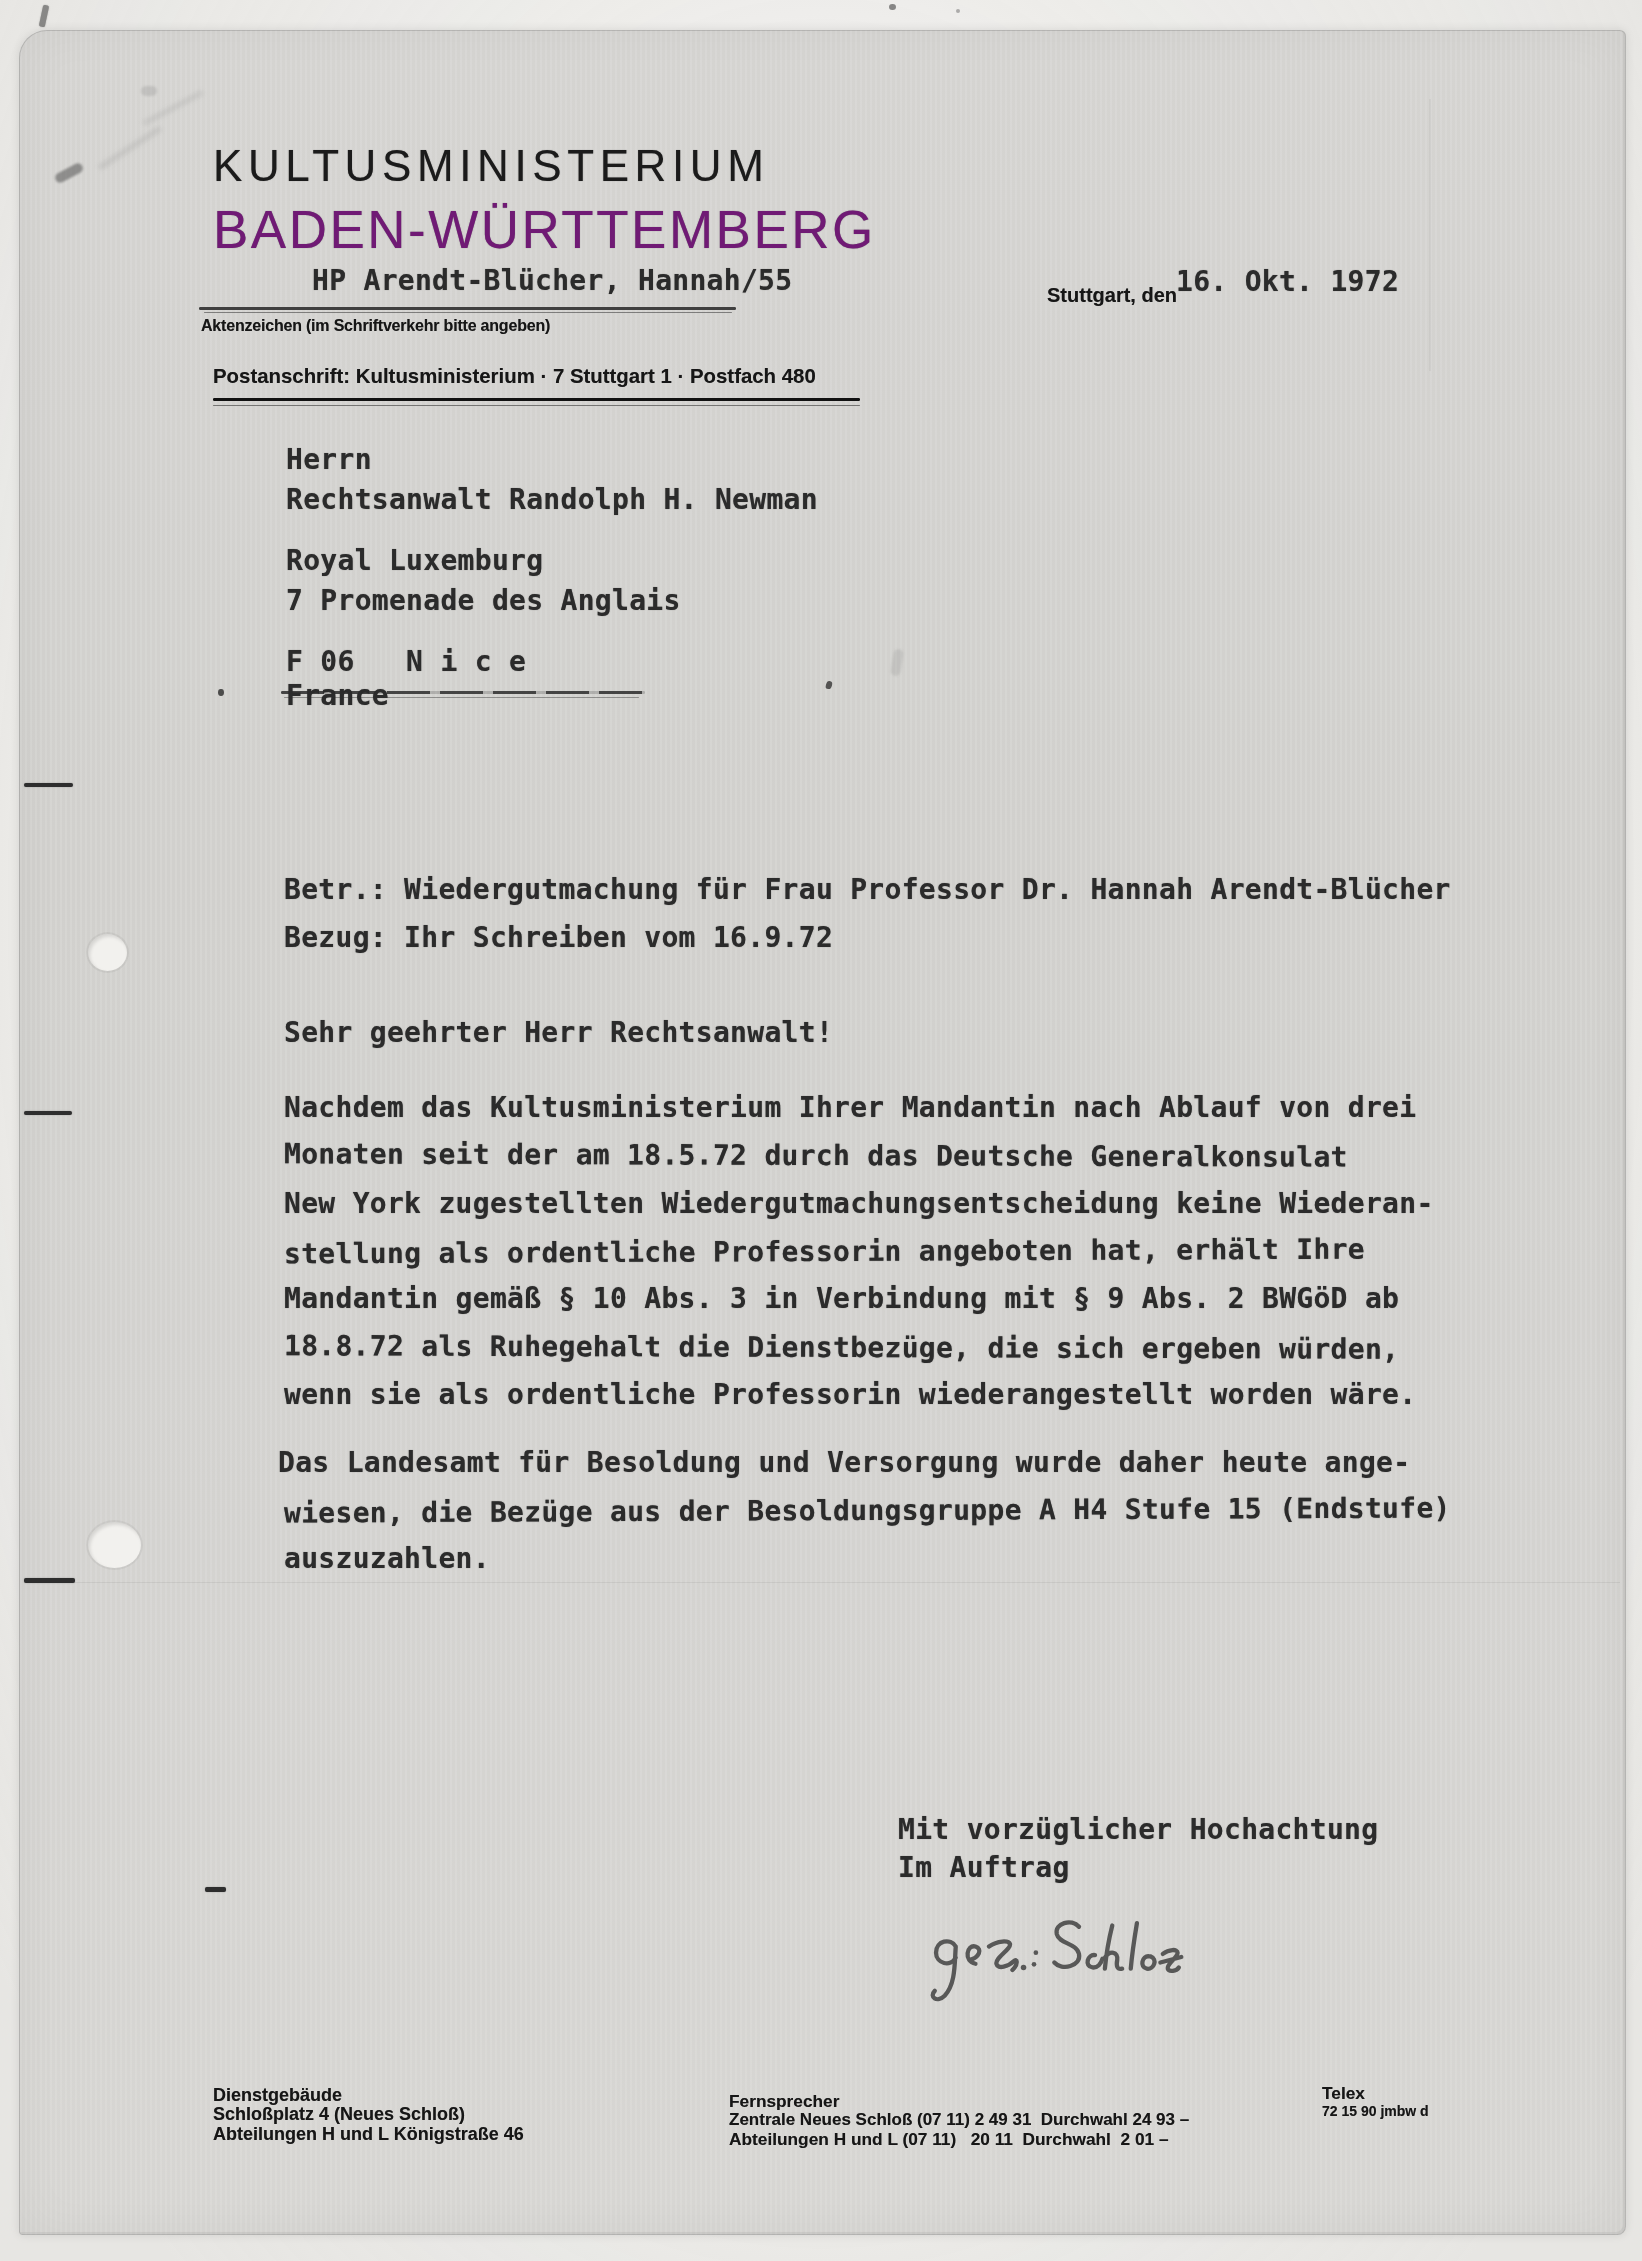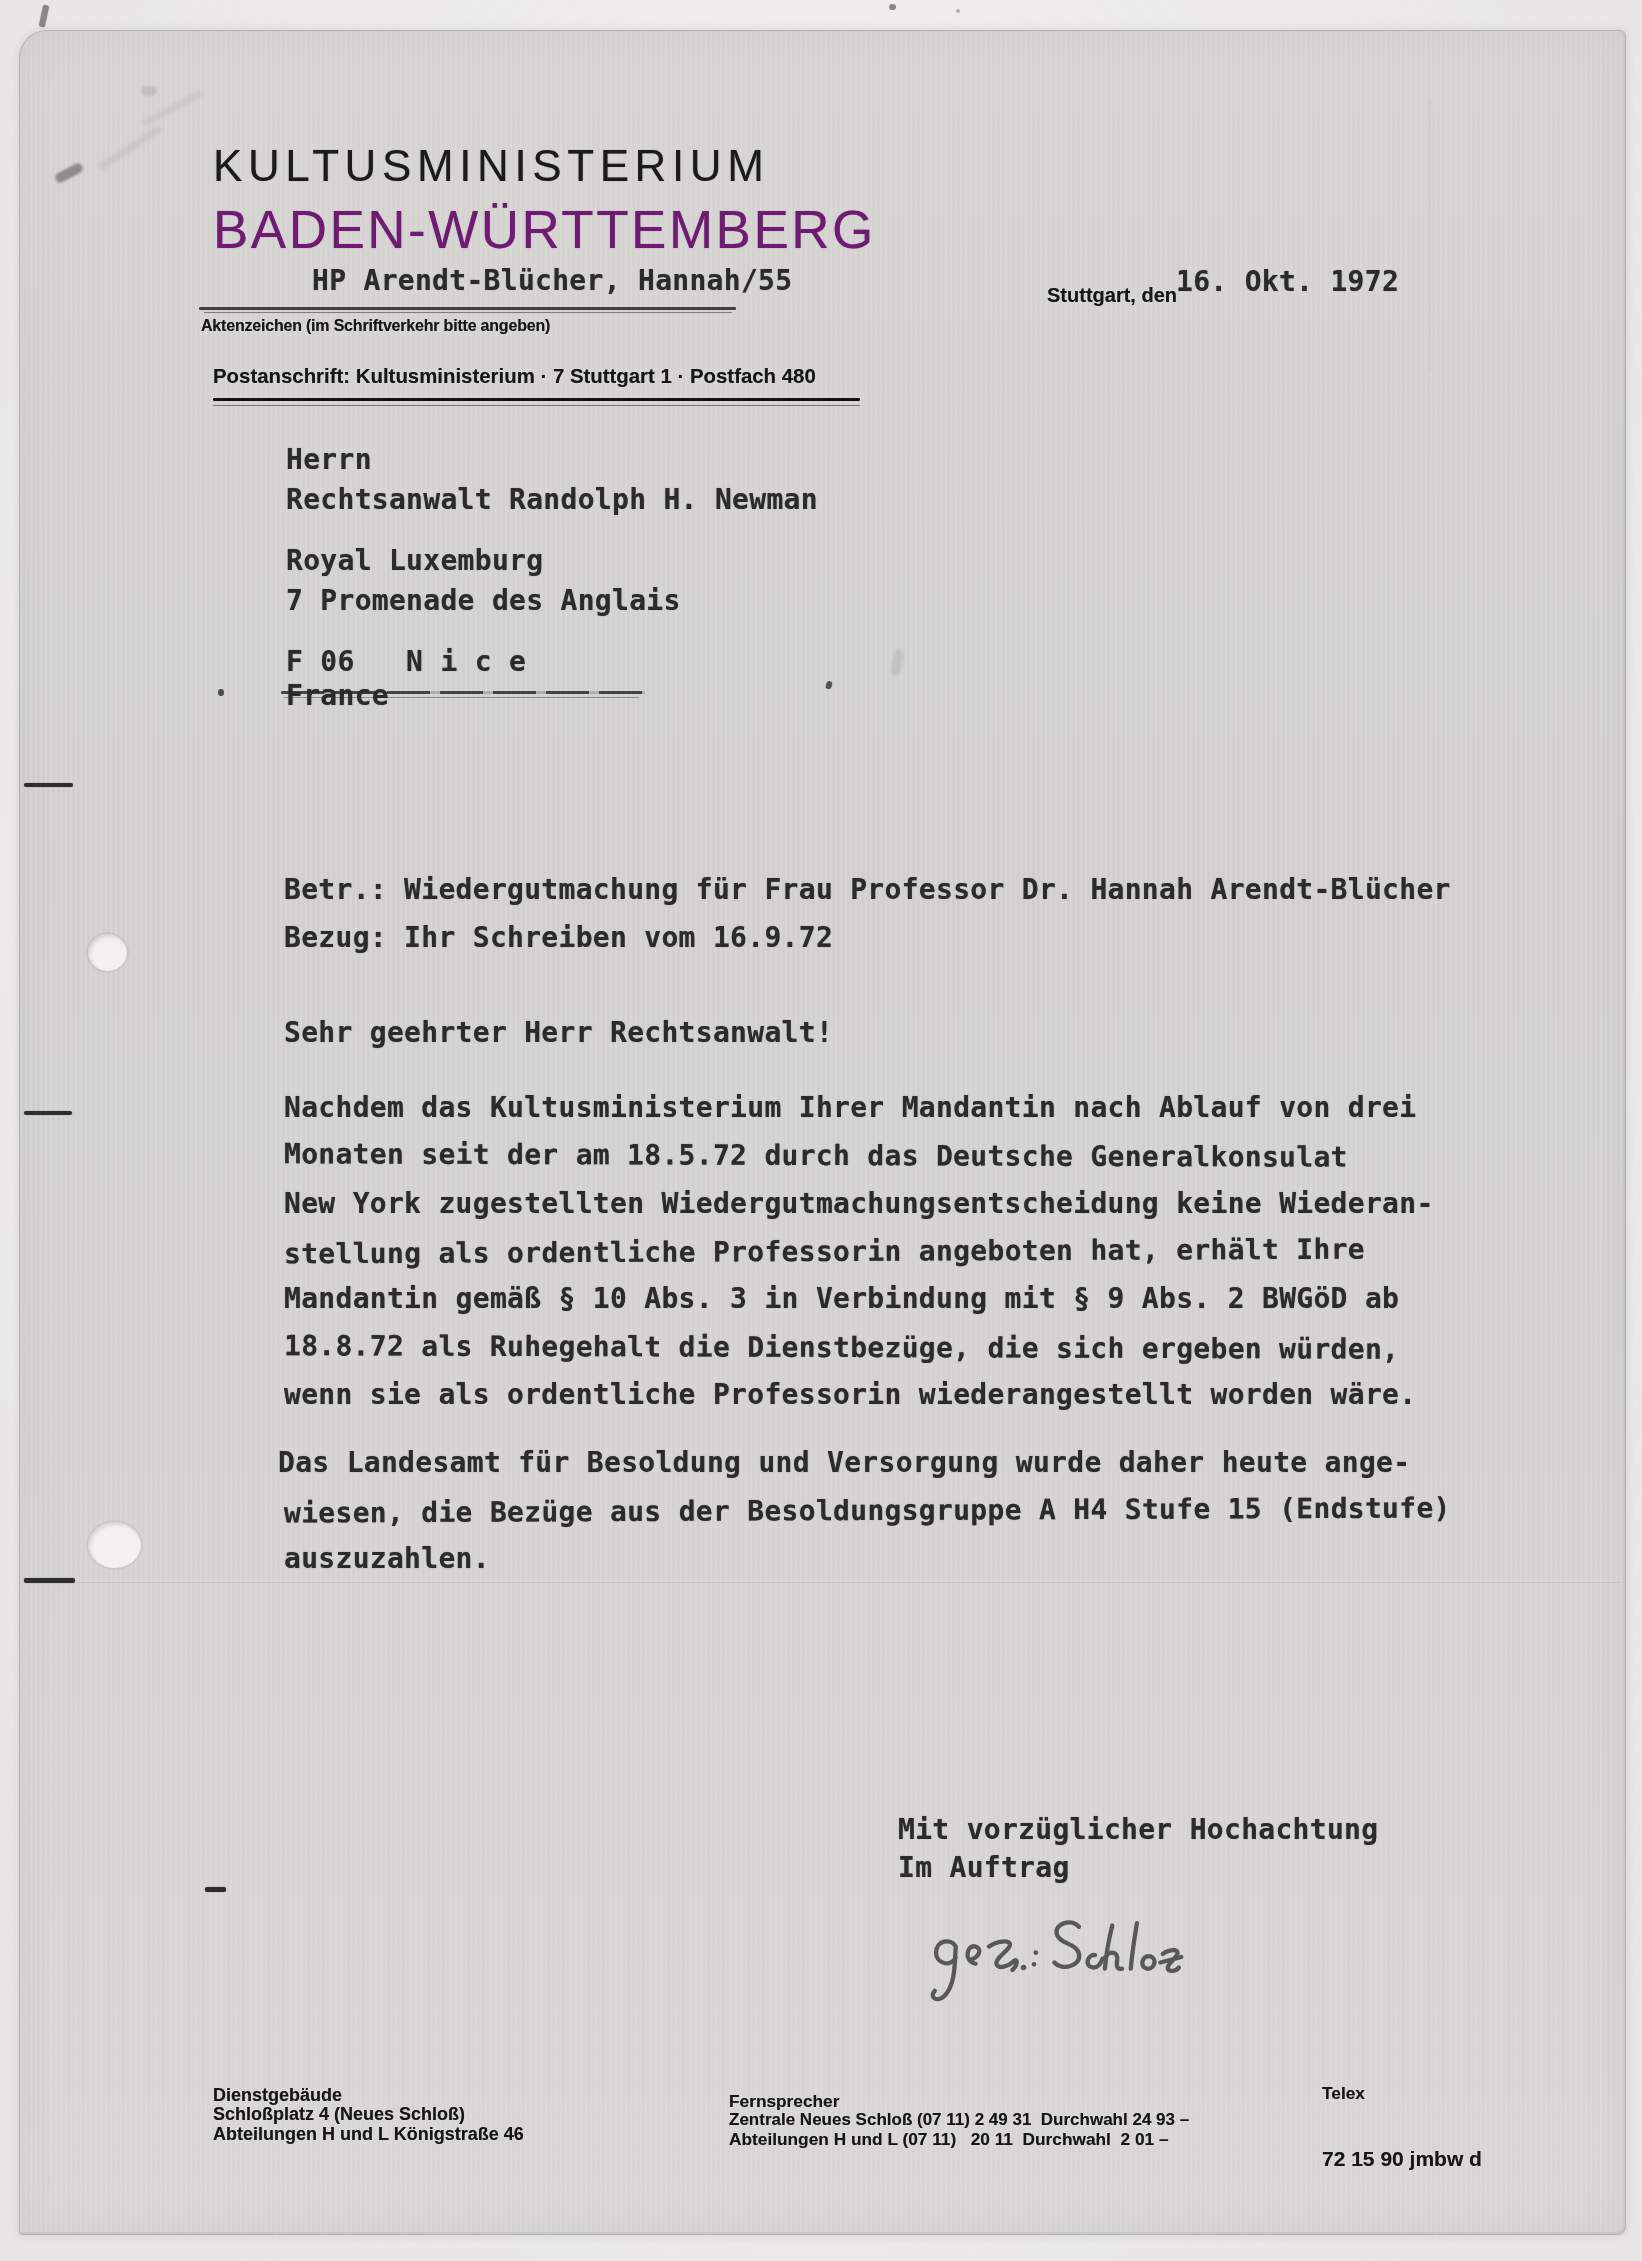--- a/index.html
+++ b/index.html
@@ -138,14 +138,14 @@
 
 <div class="abs print" style="left:213px;top:2085px;font-size:18px;">Dienstgebäude</div>
 <div class="abs print" style="left:213px;top:2104px;font-size:18px;">Schloßplatz 4 (Neues Schloß)</div>
 <div class="abs print" style="left:213px;top:2124px;font-size:18px;">Abteilungen H und L Königstraße 46</div>
 
 <div class="abs print" style="left:729px;top:2091px;font-size:17.3px;">Fernsprecher</div>
 <div class="abs print" style="left:729px;top:2110px;font-size:17px;">Zentrale Neues Schloß (07 11) 2 49 31  Durchwahl 24 93 –</div>
 <div class="abs print" style="left:729px;top:2129px;font-size:17.3px;">Abteilungen H und L (07 11)   20 11  Durchwahl  2 01 –</div>
 
 <div class="abs print" style="left:1322px;top:2083px;font-size:17.3px;text-align:right;">Telex</div>
-<div class="abs print" style="left:1322px;top:2103px;font-size:21px;margin-top:44px;">72 15 90 jmbw d</div>
+<div class="abs print" style="left:1322px;top:2103px;font-size:14px;">72 15 90 jmbw d</div>
 
 
 </body></html>

